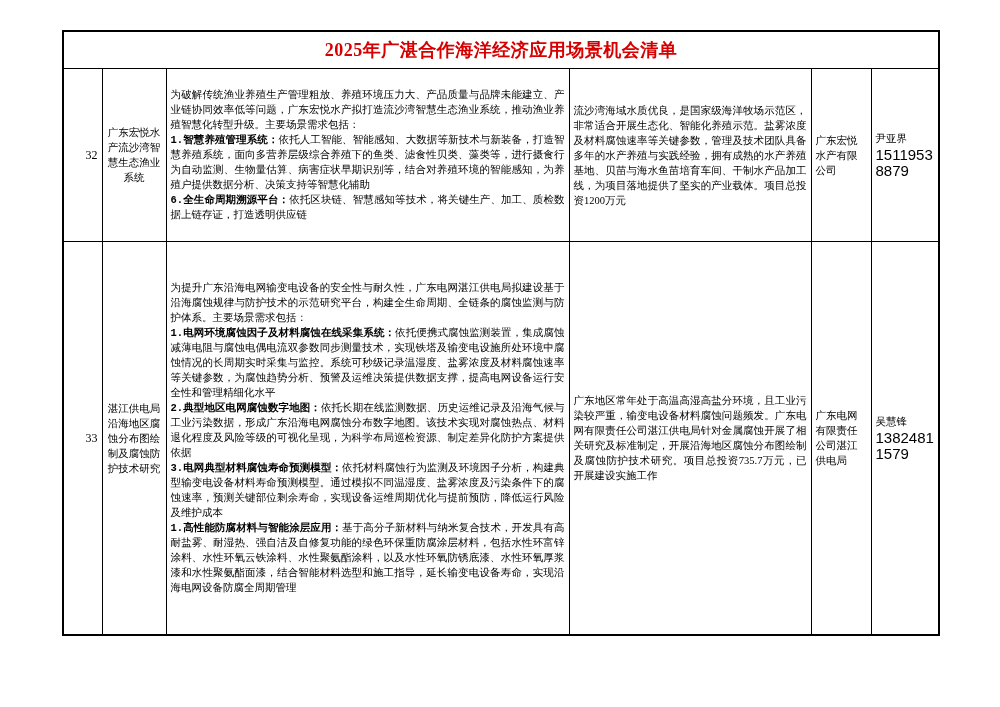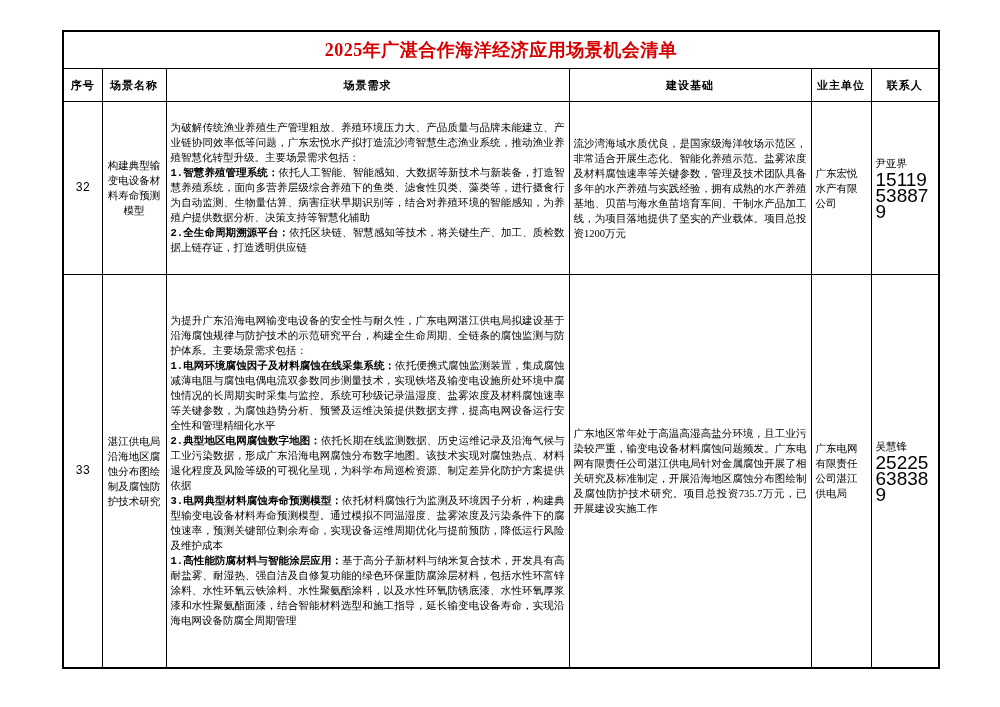--- a/index.html
+++ b/index.html
@@ -25,34 +25,34 @@
   .doc-title {
     text-align:center; font-weight:bold; font-size:18px;
     letter-spacing:0.5px; color:#d60000;
     font-family:"Liberation Serif","DejaVu Serif",serif;
   }
   tr.head-row th {
     height:28px; font-size:11px; font-weight:bold; text-align:center;
     letter-spacing:1px;
   }
   td.c-no {
-    text-align:center; font-size:12px;
-    font-family:Liberation Mono, monospace;
+    text-align:right; font-size:12px;
+    font-family:Liberation Serif, serif;
   }
   td.c-name { text-align:center; font-size:10.5px; line-height:15px; padding:2px 5px; }
   td.c-demand, td.c-basis {
     font-size:10.5px; line-height:15px; text-align:justify;
     padding:4px 6px;
   }
   td.c-demand .para { text-align:justify;font-family:Liberation Mono, monospace; }
   td.c-demand .b { font-weight:bold; }
   td.c-owner { font-size:10.5px; line-height:15px; text-align:left; padding:2px 5px; }
   td.c-contact { text-align:left; font-size:10.5px; line-height:16px; padding:2px 2px; }
   td.c-contact .phone {
-    font-size:19px; font-family:"Liberation Sans","DejaVu Sans",sans-serif;
+    font-size:15px; font-family:"Liberation Sans","DejaVu Sans",sans-serif;
     letter-spacing:0px;
   }
   tr.row-32 td { height:168px; }
   tr.row-33 td { height:388px; }
 
   .page-footer {
     position:absolute; left:0; top:681px; width:1000px;
     text-align:center; font-size:9px; color:#000;
     letter-spacing:2px;
   }
@@ -69,37 +69,29 @@
       <col style="width:242px">
         <col style="width:60px">
         <col style="width:68px">
     </colgroup>
     <thead>
       <tr class="title-row">
         <th colspan="6">
           <div class="doc-title" style="color: rgb(214, 0, 0);">2025年广湛合作海洋经济应用场景机会清单</div>
         </th>
       </tr>
-      <tr class="head-row">
-        <th>序号</th>
-        <th>场景名称</th>
-        <th>场景需求</th>
-        <th>建设基础</th>
-        <th>业主单位</th>
-        <th>联系人</th>
-      </tr>
     </thead>
     <tbody>
       <tr class="row-32">
         <td class="c-no">32</td>
-        <td class="c-name">构建典型输变电设备材料寿命预测模型</td>
+        <td class="c-name">广东宏悦水产流沙湾智慧生态渔业系统</td>
         <td class="c-demand">
             <div class="para"><span>为破解传统渔业养殖生产管理粗放、养殖环境压力大、产品质量与品牌未能建立、产业链协同效率低等问题，广东宏悦水产拟打造流沙湾智慧生态渔业系统，推动渔业养殖智慧化转型升级。主要场景需求包括：</span></div>
             <div class="para"><span class="b">1.智慧养殖管理系统：</span><span>依托人工智能、智能感知、大数据等新技术与新装备，打造智慧养殖系统，面向多营养层级综合养殖下的鱼类、滤食性贝类、藻类等，进行摄食行为自动监测、生物量估算、病害症状早期识别等，结合对养殖环境的智能感知，为养殖户提供数据分析、决策支持等智慧化辅助</span></div>
-            <div class="para"><span class="b">2.全生命周期溯源平台：</span><span>依托区块链、智慧感知等技术，将关键生产、加工、质检数据上链存证，打造透明供应链</span></div>
+            <div class="para"><span class="b">6.全生命周期溯源平台：</span><span>依托区块链、智慧感知等技术，将关键生产、加工、质检数据上链存证，打造透明供应链</span></div>
           </td>
         <td class="c-basis">流沙湾海域水质优良，是国家级海洋牧场示范区，非常适合开展生态化、智能化养殖示范。盐雾浓度及材料腐蚀速率等关键参数，管理及技术团队具备多年的水产养殖与实践经验，拥有成熟的水产养殖基地、贝苗与海水鱼苗培育车间、干制水产品加工线，为项目落地提供了坚实的产业载体。项目总投资1200万元</td>
         <td class="c-owner">广东宏悦水产有限公司</td>
         <td class="c-contact">
           <div class="cname">尹亚界</div>
           <div class="phone">15119538879</div>
         </td>
       </tr>
       <tr class="row-33">
         <td class="c-no">33</td>
@@ -108,18 +100,18 @@
             <div class="para"><span>为提升广东沿海电网输变电设备的安全性与耐久性，广东电网湛江供电局拟建设基于沿海腐蚀规律与防护技术的示范研究平台，构建全生命周期、全链条的腐蚀监测与防护体系。主要场景需求包括：</span></div>
             <div class="para"><span class="b">1.电网环境腐蚀因子及材料腐蚀在线采集系统：</span><span>依托便携式腐蚀监测装置，集成腐蚀减薄电阻与腐蚀电偶电流双参数同步测量技术，实现铁塔及输变电设施所处环境中腐蚀情况的长周期实时采集与监控。系统可秒级记录温湿度、盐雾浓度及材料腐蚀速率等关键参数，为腐蚀趋势分析、预警及运维决策提供数据支撑，提高电网设备运行安全性和管理精细化水平</span></div>
             <div class="para"><span class="b">2.典型地区电网腐蚀数字地图：</span><span>依托长期在线监测数据、历史运维记录及沿海气候与工业污染数据，形成广东沿海电网腐蚀分布数字地图。该技术实现对腐蚀热点、材料退化程度及风险等级的可视化呈现，为科学布局巡检资源、制定差异化防护方案提供依据</span></div>
             <div class="para"><span class="b">3.电网典型材料腐蚀寿命预测模型：</span><span>依托材料腐蚀行为监测及环境因子分析，构建典型输变电设备材料寿命预测模型。通过模拟不同温湿度、盐雾浓度及污染条件下的腐蚀速率，预测关键部位剩余寿命，实现设备运维周期优化与提前预防，降低运行风险及维护成本</span></div>
             <div class="para"><span class="b">1.高性能防腐材料与智能涂层应用：</span><span>基于高分子新材料与纳米复合技术，开发具有高耐盐雾、耐湿热、强自洁及自修复功能的绿色环保重防腐涂层材料，包括水性环富锌涂料、水性环氧云铁涂料、水性聚氨酯涂料，以及水性环氧防锈底漆、水性环氧厚浆漆和水性聚氨酯面漆，结合智能材料选型和施工指导，延长输变电设备寿命，实现沿海电网设备防腐全周期管理</span></div>
           </td>
         <td class="c-basis">广东地区常年处于高温高湿高盐分环境，且工业污染较严重，输变电设备材料腐蚀问题频发。广东电网有限责任公司湛江供电局针对金属腐蚀开展了相关研究及标准制定，开展沿海地区腐蚀分布图绘制及腐蚀防护技术研究。项目总投资735.7万元，已开展建设实施工作</td>
         <td class="c-owner">广东电网有限责任公司湛江供电局</td>
         <td class="c-contact">
           <div class="cname">吴慧锋</div>
-          <div class="phone">25225638389</div>
+          <div class="phone">13824811579</div>
         </td>
       </tr>
     </tbody>
   </table>
 </div>
 
 </body></html>

